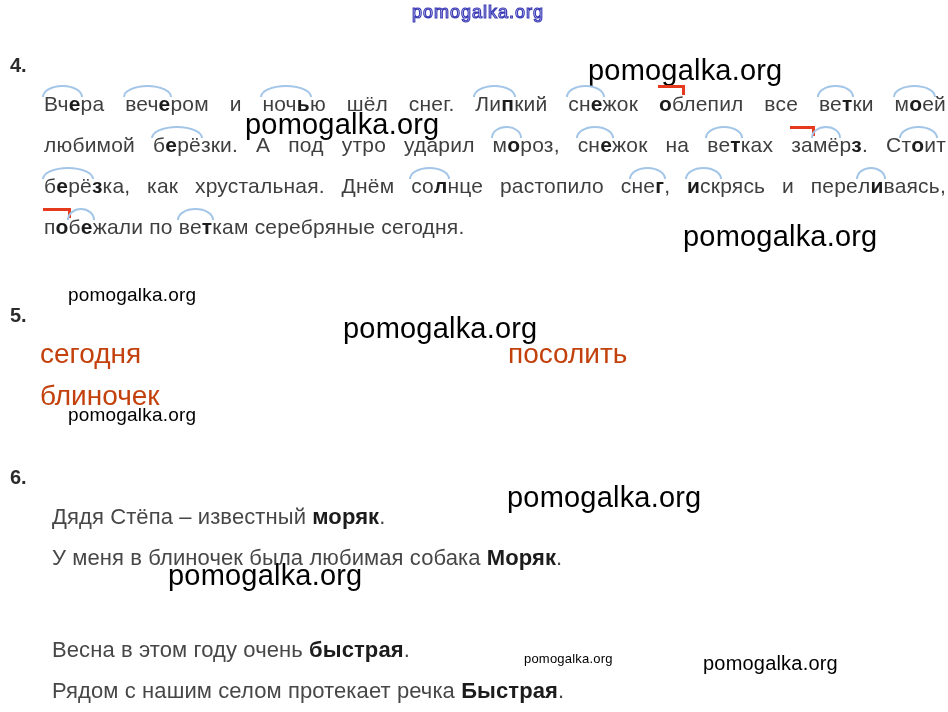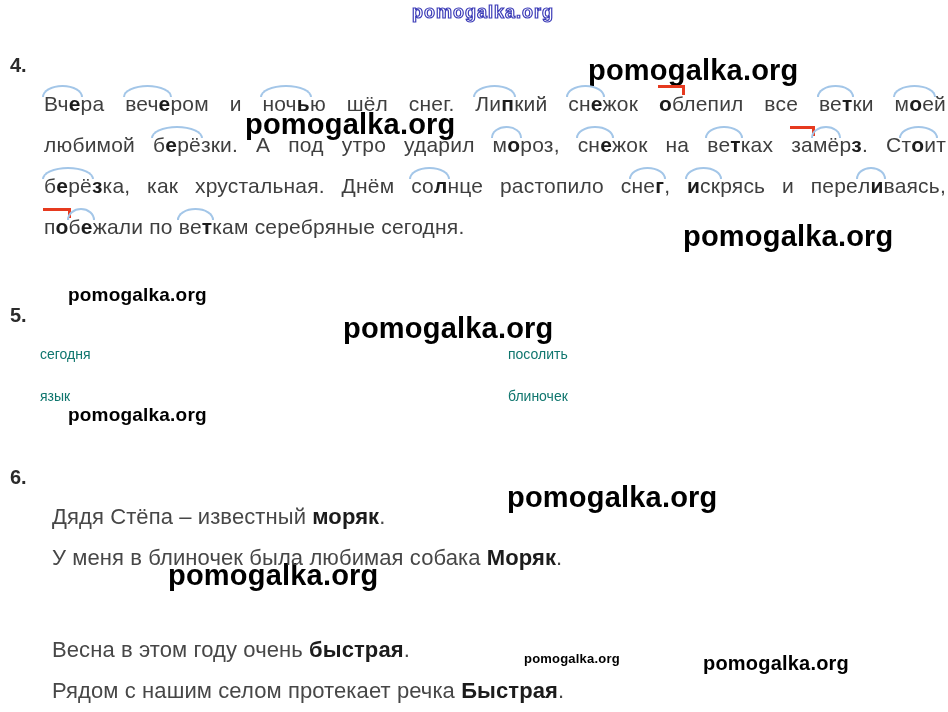--- a/index.html
+++ b/index.html
@@ -27,35 +27,35 @@
     border-radius:50% 50% 0 0 / 100% 100% 0 0;
   }
   .piece.red::before{
     content:"";position:absolute;left:-1px;right:-2px;top:-7px;height:7px;
     border-top:3px solid var(--red,#e63a1f);
     border-right:3px solid var(--red,#e63a1f);
   }
   
   #ex5-grid{
     position:absolute;left:40px;top:333px;
-    font-size:14px;color:#0f766e;
+    font-size:28px;color:#c2410c;
   }
   .ex5-row{display:flex;height:42px;line-height:42px;}
   .ex5-c1{width:468px;}
   
   #ex6-lines{
     position:absolute;left:52px;top:496px;
     font-size:22px;color:#474747;letter-spacing:0.1px;
   }
   .sline{height:41px;line-height:41px;}
   .sline.gap{margin-top:51px;}
   
   .wm{
     position:absolute;white-space:nowrap;line-height:1;
-    font-weight:700;color:#000;letter-spacing:0.2px;
+    font-weight:400;color:#000;letter-spacing:0.2px;
   }
   .wm.outline{
     color:#ffffff;
     -webkit-text-stroke:1.2px #3d3db8;
     letter-spacing:1px;
   }
 </style>
 </head>
 <body>
 
@@ -83,21 +83,20 @@
       <div class="rline"><span class="piece red"><span>п</span><span class="b">о</span></span><span class="piece arc"><span>б</span><span class="b">е</span></span><span class="piece"><span>жали по </span></span><span class="piece arc"><span>ве</span><span class="b">т</span></span><span class="piece"><span>кам серебряные сегодня.</span></span></div>
     </div>
 
   <div class="num" id="n5" style="top:304px">5.</div>
   <div id="ex5-grid">
       <div class="ex5-row">
         <span class="ex5-c1">сегодня</span>
         <span>посолить</span>
       </div>
       <div class="ex5-row">
-        <span class="ex5-c1">язык</span>
         <span>блиночек</span>
       </div>
     </div>
 
   <div class="num" id="n6" style="top:466px">6.</div>
   <div id="ex6-lines">
       <div class="sline"><span>Дядя Стёпа – известный </span><span class="b">моряк</span><span>.</span></div>
       <div class="sline"><span>У меня в блиночек была любимая собака </span><span class="b">Моряк</span><span>.</span></div>
       <div class="sline gap"><span>Весна в этом году очень </span><span class="b">быстрая</span><span>.</span></div>
       <div class="sline"><span>Рядом с нашим селом протекает речка </span><span class="b">Быстрая</span><span>.</span></div>

